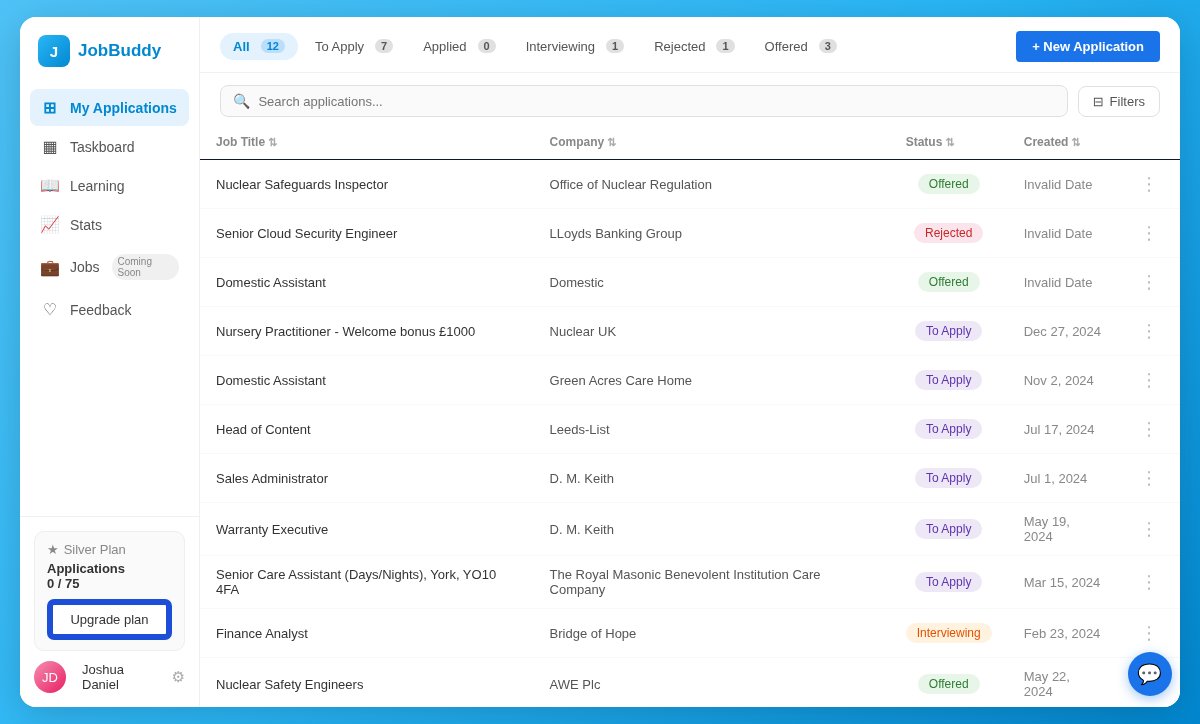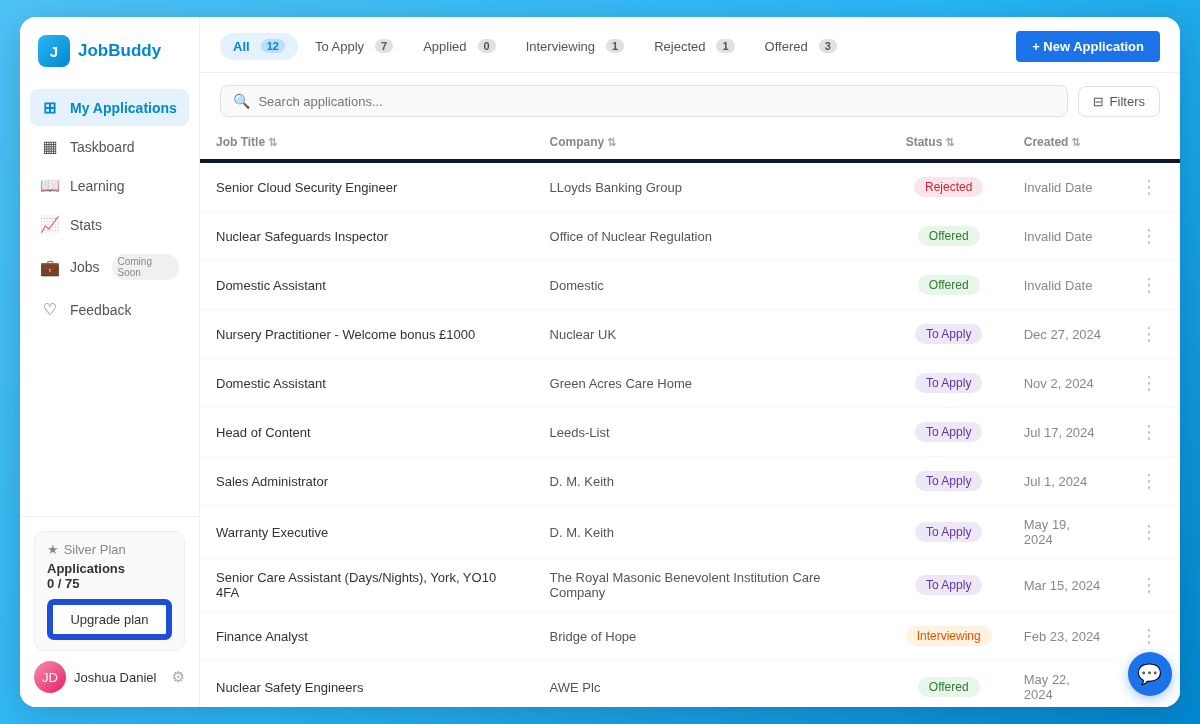--- a/index.html
+++ b/index.html
@@ -118,21 +118,21 @@
       background: #fff;
       border-radius: 7px;
       font-size: 13px;
       cursor: pointer;
       color: #333;
       font-weight: 500;
     }
     .user-row {
       display: flex;
       align-items: center;
-      gap: 8px;
+      gap: 16px;
       margin-top: 8px;
       justify-content: center;
     }
     .avatar {
       width: 32px; height: 32px;
       border-radius: 50%;
       background: #ccc;
       overflow: hidden;
       display: flex; align-items: center; justify-content: center;
       font-size: 13px;
@@ -242,21 +242,21 @@
 
     .table-container {
       flex: 1;
       overflow-y: auto;
     }
     table {
       width: 100%;
       border-collapse: collapse;
     }
     thead tr {
-      border-bottom: 4px solid #0f172a;
+      border-bottom: 1px solid #0f172a;
     }
     thead th {
       padding: 10px 16px;
       text-align: left;
       font-size: 12px;
       color: #888;
       font-weight: 600;
       background: #fff;
     }
     tbody tr {
@@ -425,42 +425,42 @@
           <tr id="table-header-row">
               <th>Job Title<span class="sort-icon">⇅</span></th>
               <th>Company<span class="sort-icon">⇅</span></th>
               <th>Status<span class="sort-icon">⇅</span></th>
               <th>Created<span class="sort-icon">⇅</span></th>
               <th></th>
             </tr>
         </thead>
         <tbody id="table-body">
             <tr>
+    <td>Nuclear Safeguards Inspector</td>
+    <td class="company">Office of Nuclear Regulation</td>
+    <td class="center">
+      <span class="status-badge status-offered">Offered</span>
+    </td>
+    <td class="created">Invalid Date</td>
+    <td>
+      <button class="action-btn">⋮</button>
+    </td>
+  </tr>
+            <tr>
     <td>Senior Cloud Security Engineer</td>
     <td class="company">LLoyds Banking Group</td>
     <td class="center">
       <span class="status-badge status-rejected">Rejected</span>
     </td>
     <td class="created">Invalid Date</td>
     <td>
       <button class="action-btn">⋮</button>
     </td>
   </tr>
             <tr>
-    <td>Nuclear Safeguards Inspector</td>
-    <td class="company">Office of Nuclear Regulation</td>
-    <td class="center">
-      <span class="status-badge status-offered">Offered</span>
-    </td>
-    <td class="created">Invalid Date</td>
-    <td>
-      <button class="action-btn">⋮</button>
-    </td>
-  </tr>
-            <tr>
     <td>Domestic Assistant</td>
     <td class="company">Domestic</td>
     <td class="center">
       <span class="status-badge status-offered">Offered</span>
     </td>
     <td class="created">Invalid Date</td>
     <td>
       <button class="action-btn">⋮</button>
     </td>
   </tr>

